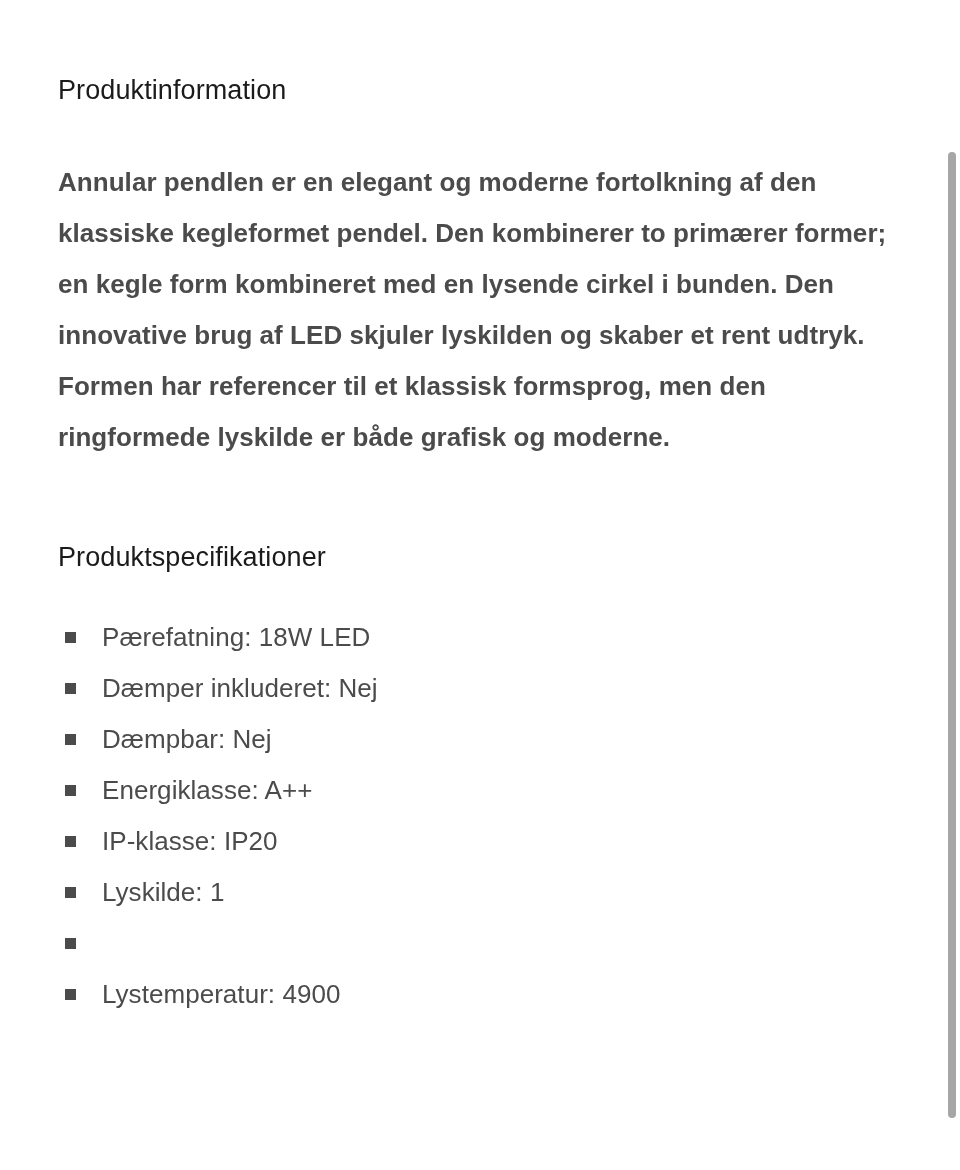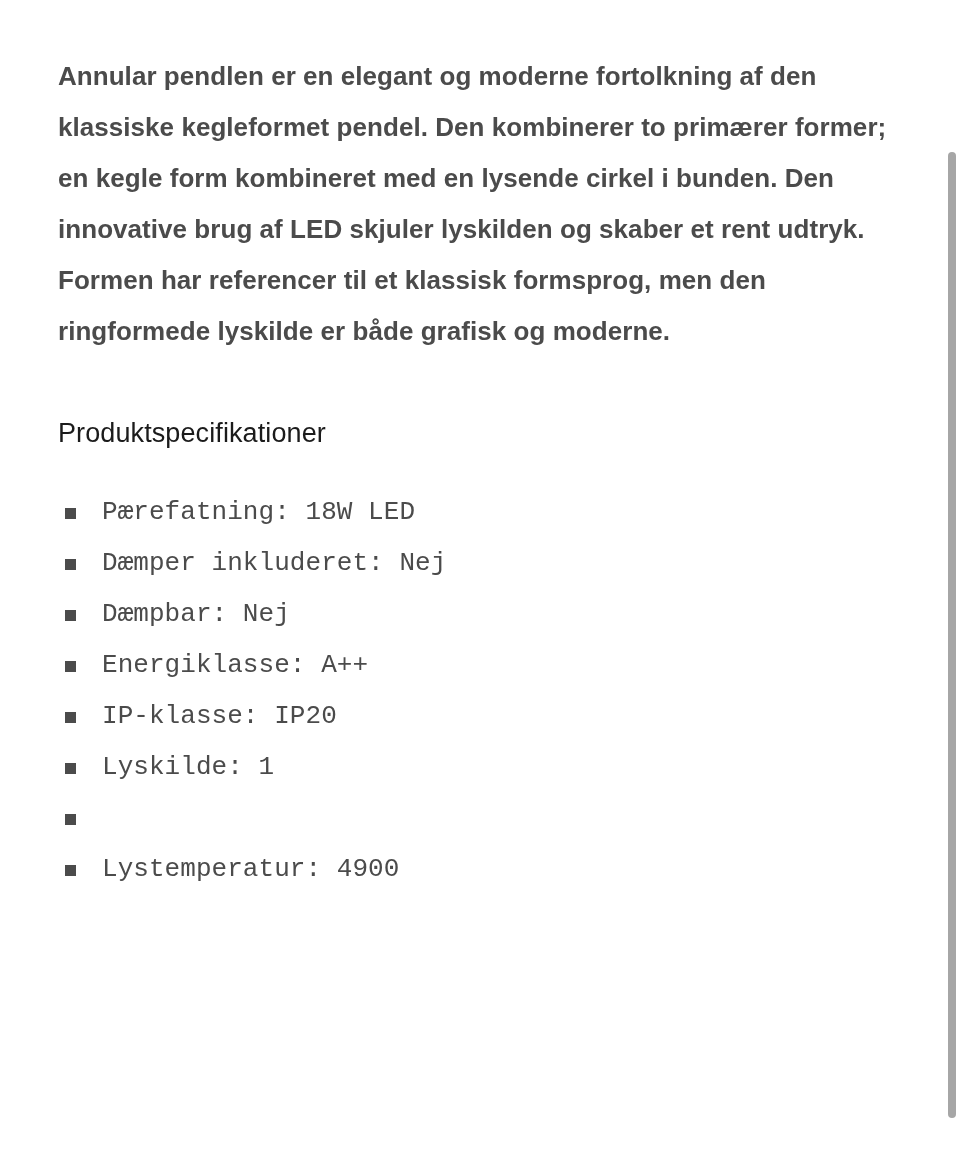--- a/index.html
+++ b/index.html
@@ -43,39 +43,38 @@
     color: #1b1b1b;
     letter-spacing: 0.1px;
     line-height: 1.2;
   }
 
   #heading-produktinformation {
     margin-top: 74px;
   }
 
   #heading-produktspecifikationer {
-    margin-top: 60px;
+    margin-top: 78px;
   }
 
   
   #product-description {
     margin-top: 51px;
     font-size: 26px;
     line-height: 51px;
     color: #4b4b4b;
     letter-spacing: 0.05px;
     width: 830px;
     font-weight: bold;
   }
 
   
   #spec-list {
     margin-top: 38px;
     list-style: none;
-    font-family: Liberation Mono, monospace;
   }
 
   #spec-list li {
     position: relative;
     height: 51px;
     line-height: 51px;
     padding-left: 44px;
     font-size: 26px;
     color: #4b4b4b;
     letter-spacing: 0.05px;
@@ -117,20 +116,21 @@
     border-radius: 4px;
   }
 </style>
 </head>
 <body>
 
 <div id="product-panel">
 
   <div id="content-column">
 
+    <h2 id="heading-produktinformation" class="section-heading">Produktinformation</h2>
 
     <p id="product-description">Annular pendlen er en elegant og moderne fortolkning af den klassiske kegleformet pendel. Den kombinerer to primærer former; en kegle form kombineret med en lysende cirkel i bunden. Den innovative brug af LED skjuler lyskilden og skaber et rent udtryk. Formen har referencer til et klassisk formsprog, men den ringformede lyskilde er både grafisk og moderne.</p>
 
     <h2 id="heading-produktspecifikationer" class="section-heading">Produktspecifikationer</h2>
 
     <ul id="spec-list">
       <li>
         <span class="bullet-square"></span>
         <span class="spec-text">Pærefatning: 18W LED</span>
       </li>

